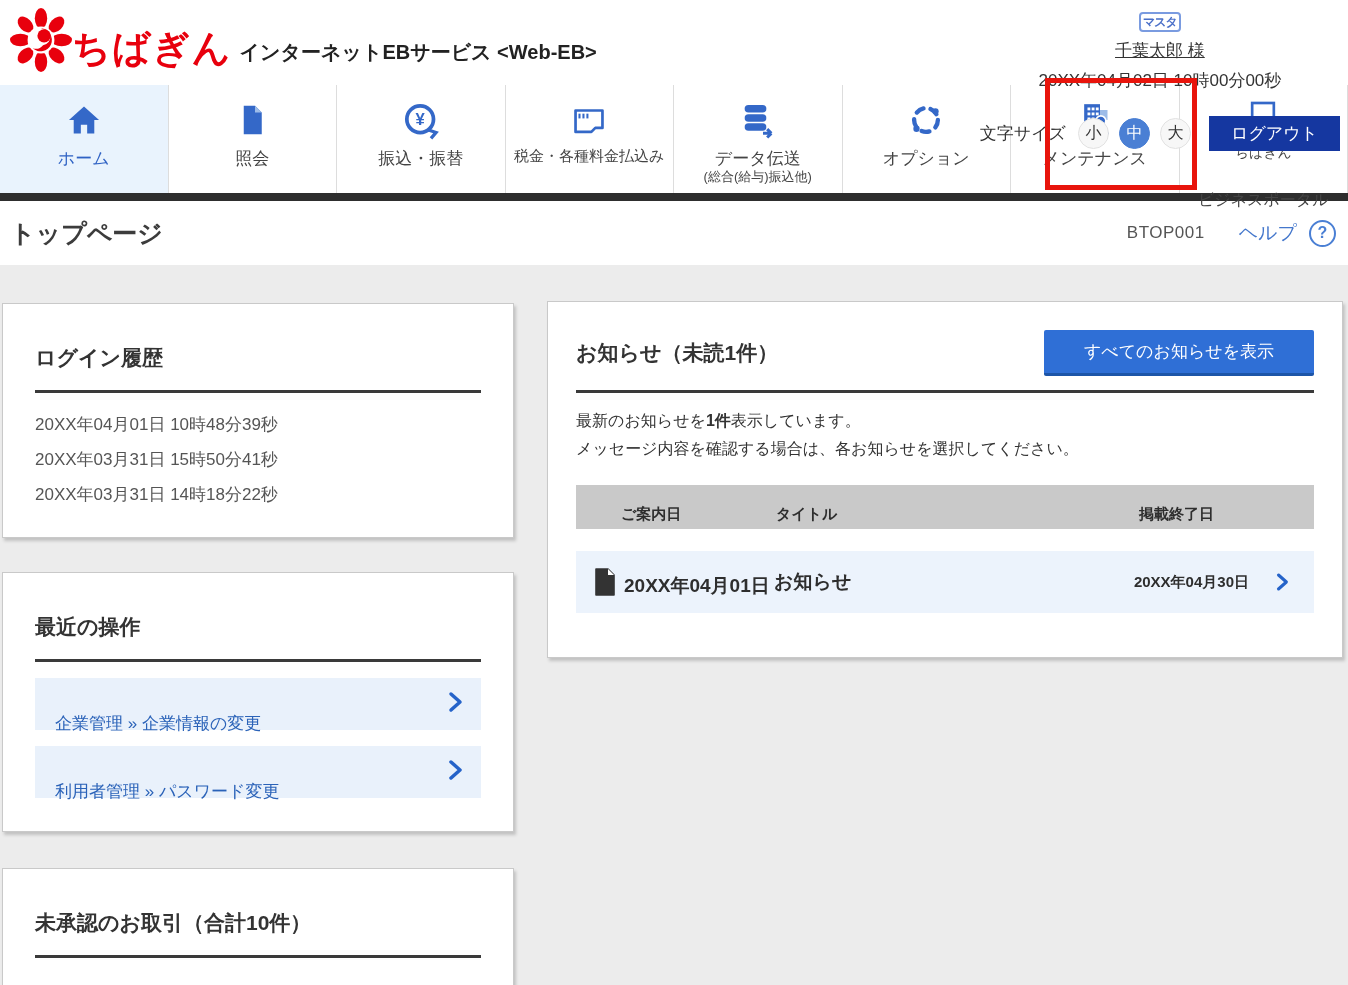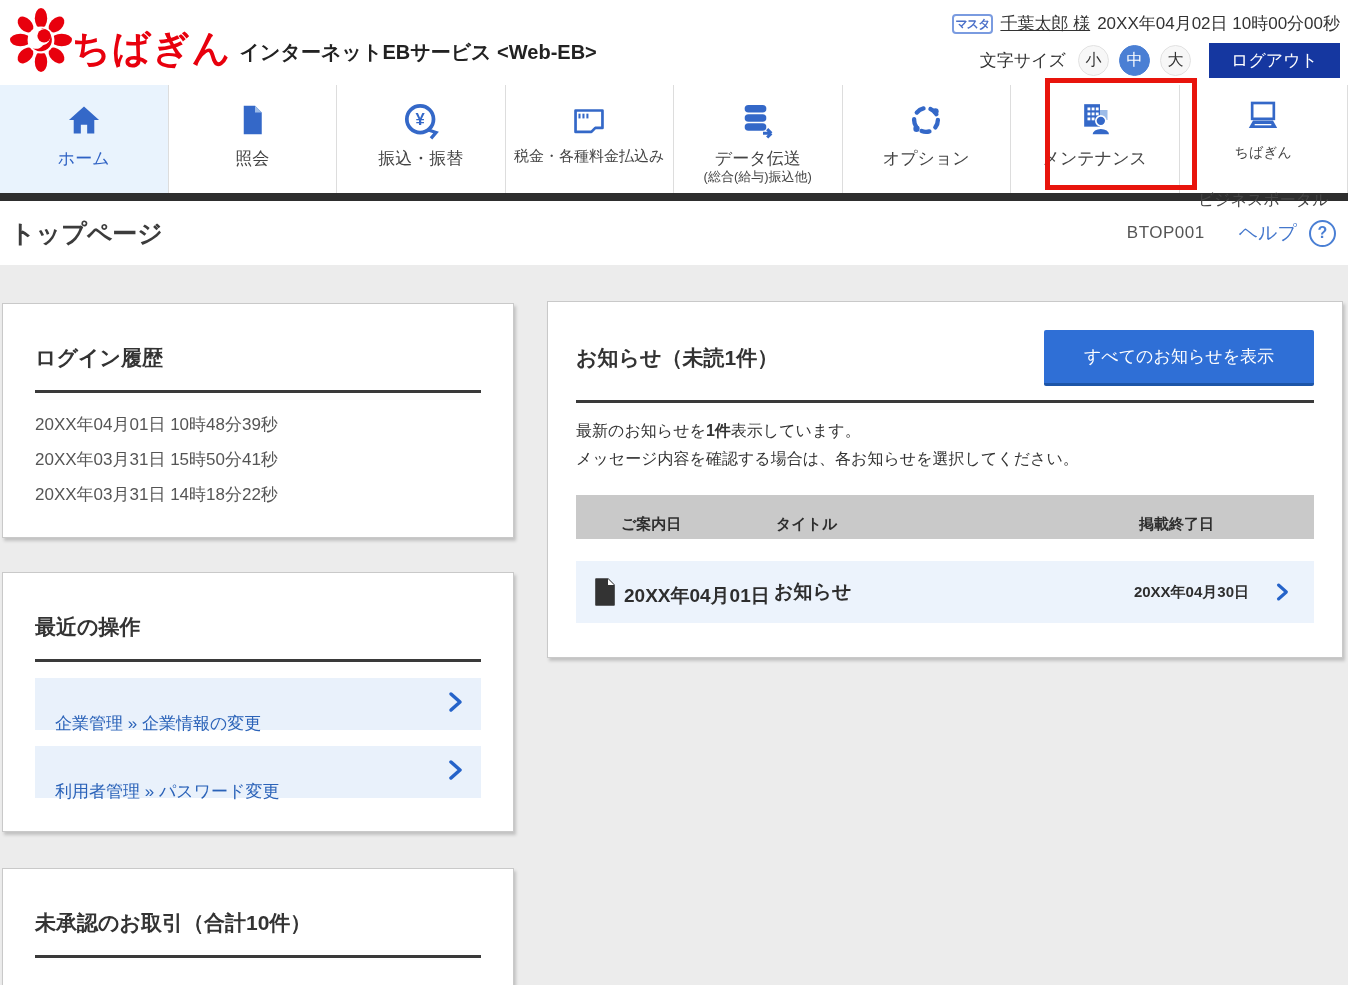--- a/index.html
+++ b/index.html
@@ -7,25 +7,25 @@
     font-family:"Liberation Sans","DejaVu Sans",sans-serif; color:#333; }
 
   
   .header { position:relative; height:85px; background:#fff; }
   .brand { position:absolute; left:10px; top:8px; display:flex; align-items:flex-end; }
   .brand-logo { width:62px; height:64px; }
   .brand-name { font-size:38px; font-weight:bold; color:#e8000d; letter-spacing:1px; line-height:56px;
     font-family:"Liberation Sans","DejaVu Sans",sans-serif; }
   .brand-service { font-size:20px; font-weight:bold; color:#222; margin:0 0 10px 8px; }
   .header-right { position:absolute; right:8px; top:12px; text-align:right; }
-  .user-line { display:flex; align-items:center; justify-content:flex-end; gap:7px; font-size:17px; color:#333; }
+  .user-line { display:flex; align-items:center; justify-content:flex-end; gap:7px; font-size:17px; color:#333;flex-direction:column; }
   .master-badge { border:2px solid #7a9be0; border-radius:4px; color:#4a6fc8; font-size:12px; font-weight:bold;
     padding:1px 2px; line-height:14px; letter-spacing:-1px; }
   .user-name { color:#333; text-decoration:underline; cursor:pointer; }
-  .ctrl-line { display:flex; align-items:center; justify-content:flex-end; gap:10px; margin-top:8px; }
+  .ctrl-line { display:flex; align-items:center; justify-content:flex-end; gap:10px; margin-top:24px; }
   .fs-label { font-size:17px; color:#333; margin-right:2px; }
   .fs-btn { width:31px; height:31px; border-radius:50%; background:#f7f7f7; border:1px solid #e2e2e2;
     font-size:16px; color:#333; display:flex; align-items:center; justify-content:center; cursor:pointer; }
   .fs-btn.selected { background:#4a7fd4; border-color:#4a7fd4; color:#fff; }
   .logout-btn { margin-left:8px; width:131px; height:35px; background:#1537a0; color:#fff; font-size:17px;
     display:flex; align-items:center; justify-content:center; cursor:pointer; }
 
   
   .nav { display:flex; height:108px; background:#fff; }
   .nav-item { flex:1 1 0; display:flex; flex-direction:column; align-items:center; justify-content:flex-start;
@@ -65,21 +65,21 @@
   .card-recent { left:2px; top:307px; width:512px; height:260px; }
   .op-row { margin-top:16px; height:52px; background:#e9f1fb; display:flex; align-items:center;
     justify-content:space-between; padding:0 18px 0 20px; cursor:pointer; }
   .op-label { font-size:17px; color:#2a62b8;margin-top:39px; }
 
   .card-pending { left:2px; top:603px; width:512px; height:117px; border-bottom:none; overflow:hidden; }
 
   .card-notices { left:547px; top:36px; width:796px; height:357px; padding:28px 28px; }
   .notices-head { display:flex; align-items:center; justify-content:space-between; }
   .notices-title { font-size:21px; font-weight:bold; color:#333; }
-  .showall-btn { width:270px; height:56px; background:#2f6fd6; border-bottom:3px solid #1d55a8; border-radius:2px;
+  .showall-btn { width:270px; height:46px; background:#2f6fd6; border-bottom:3px solid #1d55a8; border-radius:2px;
     color:#fff; font-size:17px; display:flex; align-items:center; justify-content:center; cursor:pointer; }
   .notices-hr { border:none; border-top:3px solid #3a3a3a; margin-top:14px; }
   .notices-desc { margin-top:14px; font-size:16px; color:#333; line-height:28px; }
   .bold { font-weight:bold; }
   .ntable-head { position:relative; margin-top:22px; height:44px; background:#c9c9c9; }
   .ntable-head span { position:absolute; top:20px; font-size:15px; font-weight:bold; color:#2e2e2e; }
   .nh-date { left:45px; } .nh-title { left:200px; } .nh-end { right:100px; }
   .ntable-row { position:relative; margin-top:22px; height:62px; background:#ecf3fc; cursor:pointer; }
   .nr-icon { position:absolute; left:18px; top:17px; }
   .nr-date { position:absolute; left:48px; top:22px; font-size:19px; font-weight:bold; color:#2e2e2e; }

